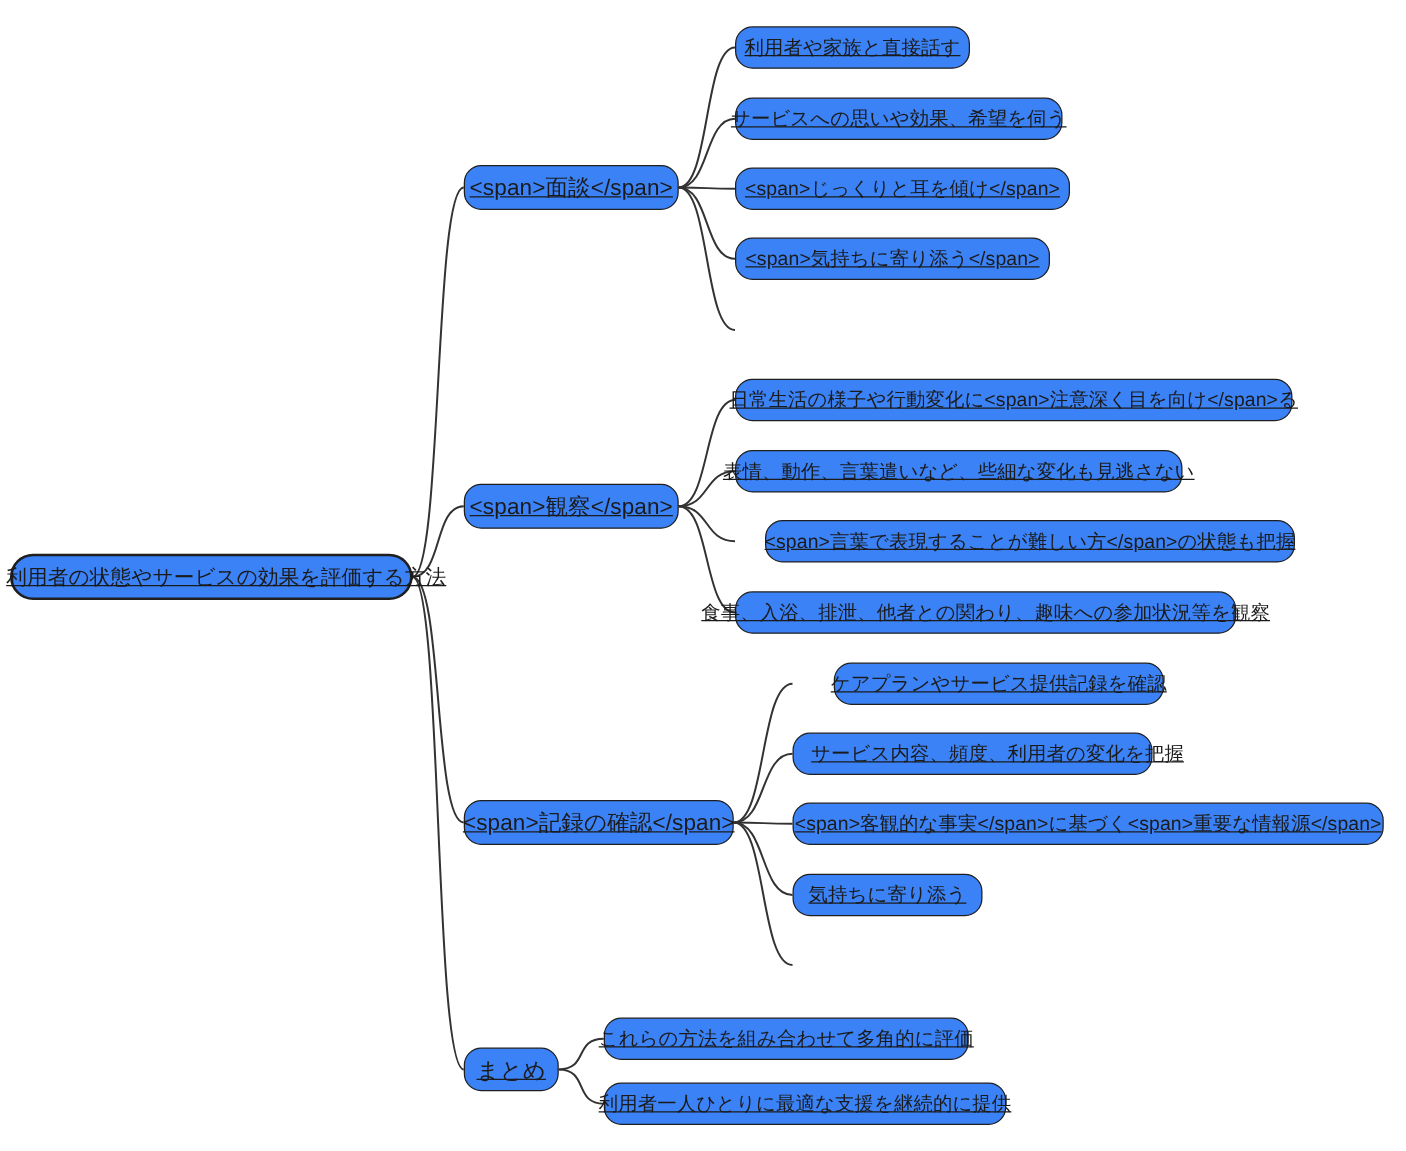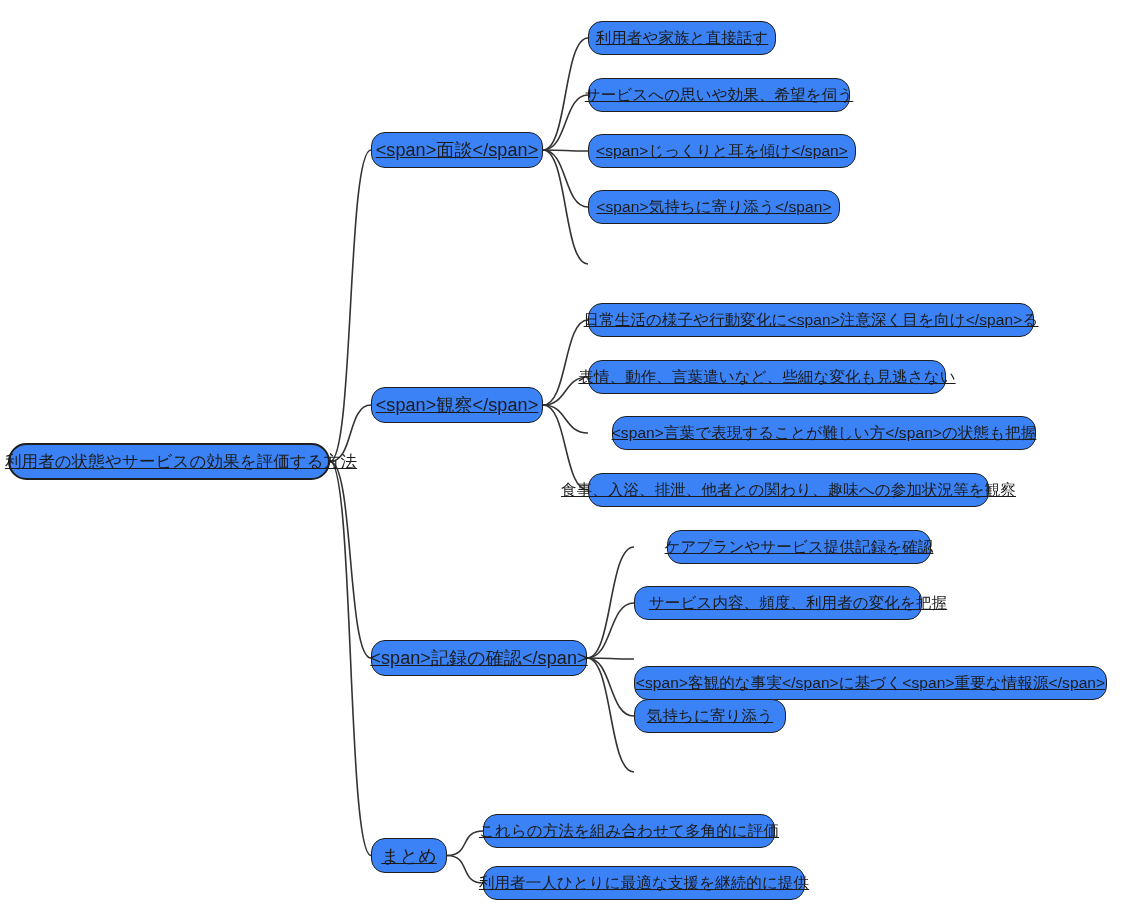--- a/index.html
+++ b/index.html
@@ -87,20 +87,20 @@
     <div class="node leaf" style="left: 588px; top: 134px; width: 268px; height: 34px;">&lt;span&gt;じっくりと耳を傾け&lt;/span&gt;</div>
     <div class="node leaf" style="left: 588px; top: 190px; width: 252px; height: 34px;">&lt;span&gt;気持ちに寄り添う&lt;/span&gt;</div>
     <div class="node branch" style="left: 371px; top: 132px; width: 172px; height: 36px;">&lt;span&gt;面談&lt;/span&gt;</div>
     <div class="node leaf" style="left: 588px; top: 303px; width: 446px; height: 34px;">日常生活の様子や行動変化に&lt;span&gt;注意深く目を向け&lt;/span&gt;る</div>
     <div class="node leaf" style="left: 588px; top: 360px; width: 358px; height: 34px;">表情、動作、言葉遣いなど、些細な変化も見逃さない</div>
     <div class="node leaf" style="left: 588px; top: 416px; width: 424px; height: 34px; margin-left: 24px;">&lt;span&gt;言葉で表現することが難しい方&lt;/span&gt;の状態も把握</div>
     <div class="node leaf" style="left: 588px; top: 473px; width: 401px; height: 34px;">食事、入浴、排泄、他者との関わり、趣味への参加状況等を観察</div>
     <div class="node branch" style="left: 371px; top: 387px; width: 172px; height: 36px;">&lt;span&gt;観察&lt;/span&gt;</div>
     <div class="node leaf" style="left: 634px; top: 530px; width: 264px; height: 34px; margin-left: 33px;">ケアプランやサービス提供記録を確認</div>
     <div class="node leaf" style="left: 634px; top: 586px; width: 288px; height: 34px; padding-left: 40px;">サービス内容、頻度、利用者の変化を把握</div>
-    <div class="node leaf" style="left: 634px; top: 666px; width: 473px; height: 34px;">&lt;span&gt;客観的な事実&lt;/span&gt;に基づく&lt;span&gt;重要な情報源&lt;/span&gt;</div>
+    <div class="node leaf" style="left: 634px; top: 642px; width: 473px; height: 34px;">&lt;span&gt;客観的な事実&lt;/span&gt;に基づく&lt;span&gt;重要な情報源&lt;/span&gt;</div>
     <div class="node leaf" style="left: 634px; top: 699px; width: 152px; height: 34px;">気持ちに寄り添う</div>
     <div class="node branch" style="left: 371px; top: 640px; width: 216px; height: 36px;">&lt;span&gt;記録の確認&lt;/span&gt;</div>
     <div class="node leaf" style="left: 483px; top: 814px; width: 292px; height: 34px;">これらの方法を組み合わせて多角的に評価</div>
     <div class="node leaf" style="left: 483px; top: 866px; width: 322px; height: 34px;">利用者一人ひとりに最適な支援を継続的に提供</div>
     <div class="node branch" style="left: 371px; top: 838px; width: 76px; height: 35px;">まとめ</div>
     <div class="node root" style="left: 8px; top: 443px; width: 322px; height: 37px; padding-left: 24px;">利用者の状態やサービスの効果を評価する方法</div>
   </div>
 
 </body></html>

